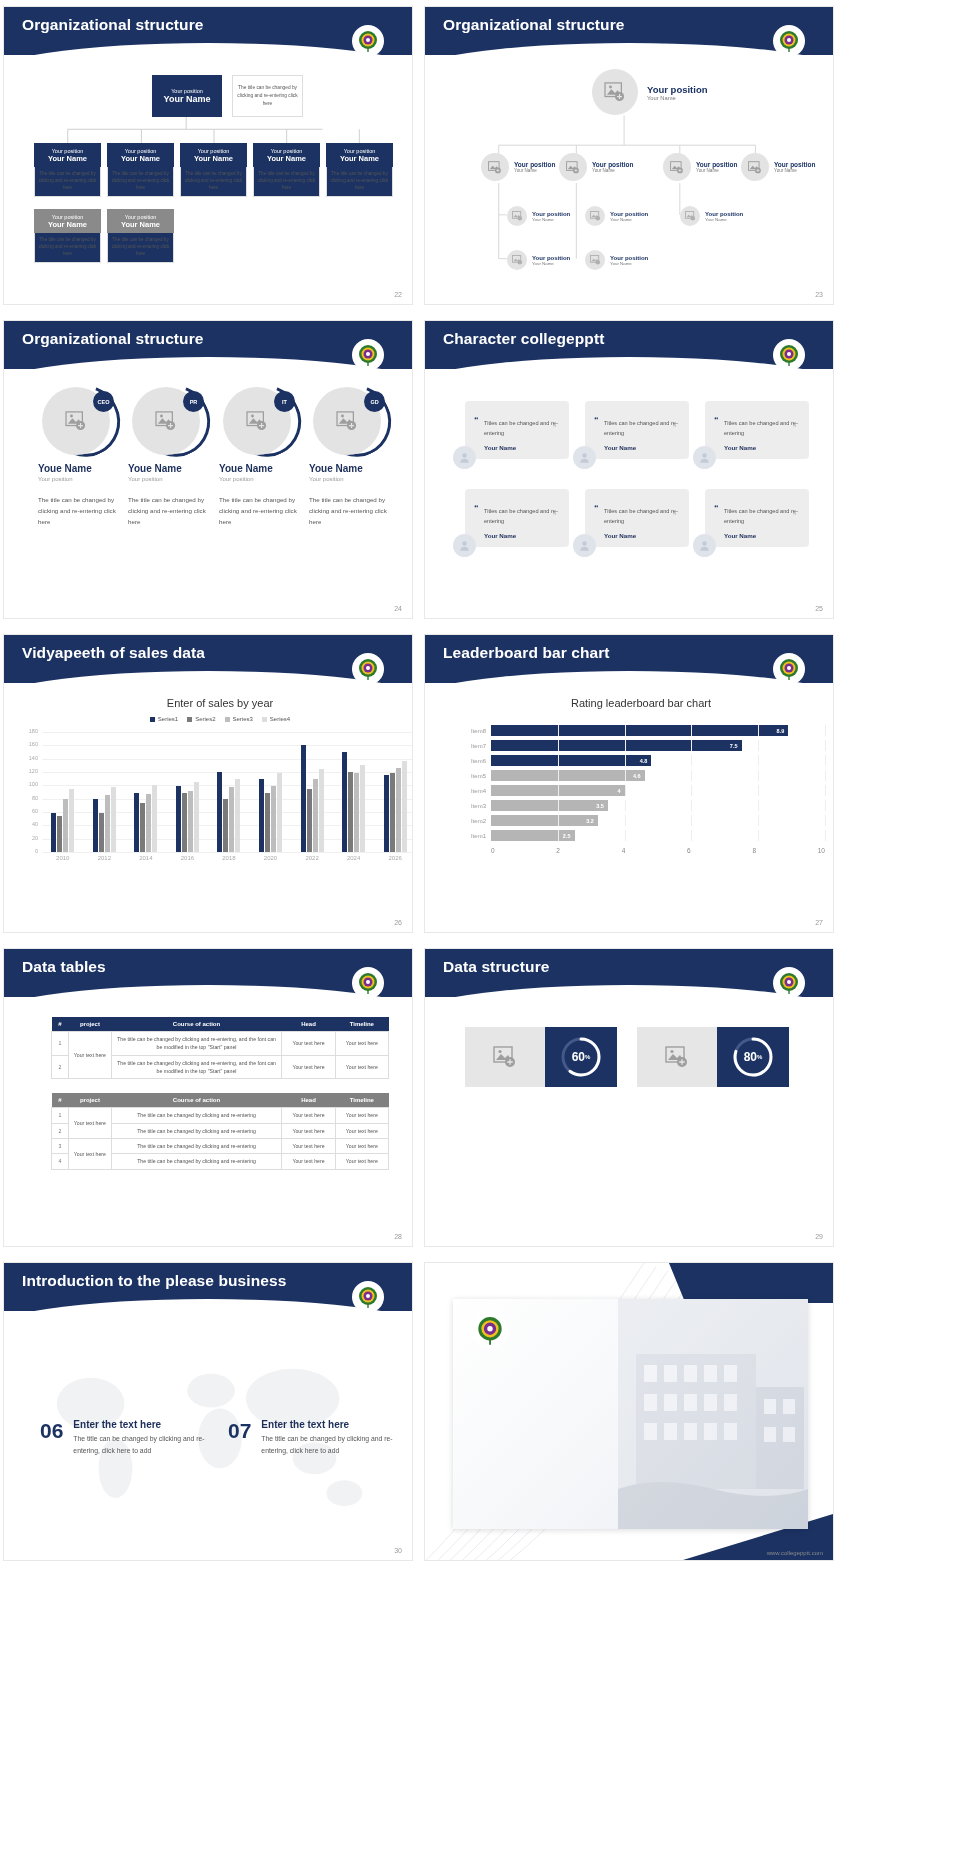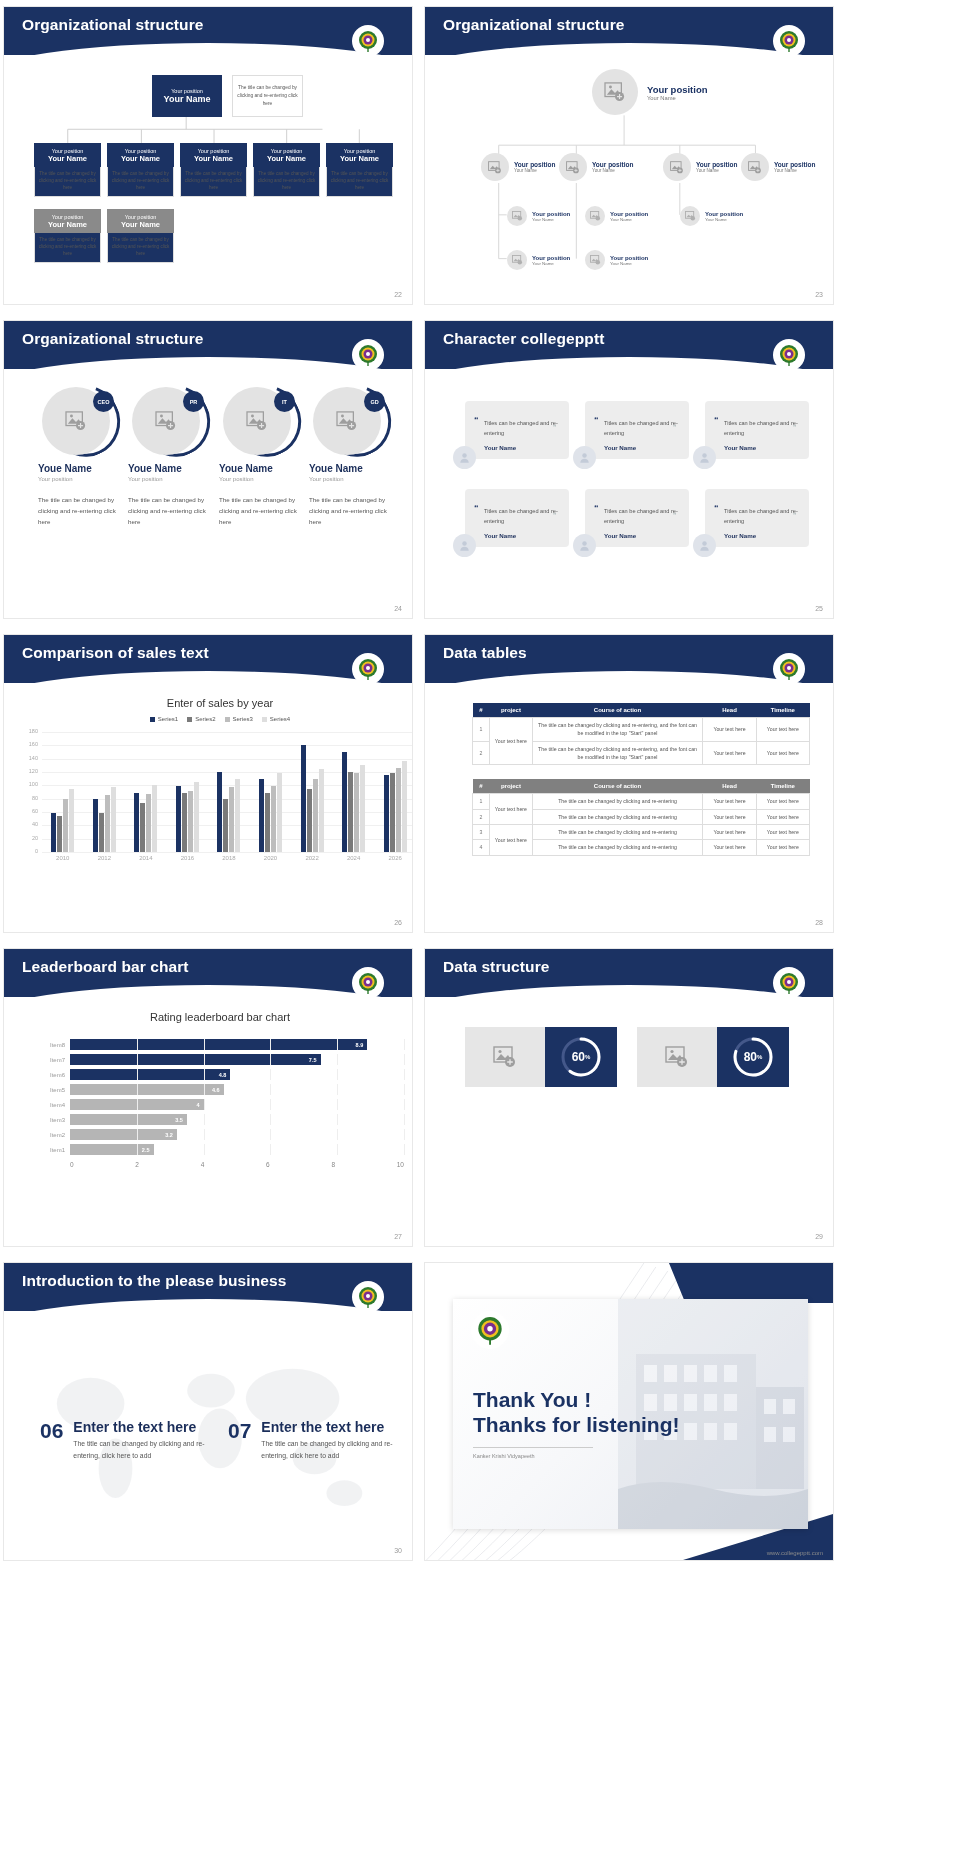--- a/index.html
+++ b/index.html
@@ -146,21 +146,21 @@
             align-items:center; justify-content:center; position:relative; }
   .donut { width:42px; height:42px; border-radius:50%;
            display:flex; align-items:center; justify-content:center;
            color:#fff; font-size:11px; font-weight:bold; }
   .donut span { font-size:6px; }
   .dctitle { font-size:9.5px; font-weight:bold; color:#1b2e5a; }
   .dctext { font-size:6.8px; color:#555; line-height:1.7; margin-top:4px; }
 
   
   .num { font-size:21px; font-weight:bold; color:#1b3263; }
-  .gtitle { font-size:14px; font-weight:bold; color:#1b2e5a; }
+  .gtitle { font-size:10px; font-weight:bold; color:#1b2e5a; }
   .gtext { font-size:6.8px; color:#555; line-height:1.7; margin-top:3px; }
   .worldmap { position:absolute; inset:0; opacity:.13; }
 
   
   .ty-wrap { position:absolute; inset:0; background:#fff; }
   .ty-band { position:absolute; top:0; left:0; width:100%; height:40px; background:#1b3263; }
   .ty-diag { position:absolute; right:0; bottom:0; width:0; height:0;
              border-left:150px solid transparent; border-bottom:46px solid #1b3263; }
   .ty-card { position:absolute; left:28px; top:36px; width:355px; height:230px;
              background:linear-gradient(135deg,#ffffff 0%,#f7f8fa 45%,#e9ecf2 100%);
@@ -607,21 +607,21 @@
         <div class="qtext">Titles can be changed and re-entering</div>
         <span class="qclose">”</span>
         <div class="qname">Your Name</div>
       </div>
     </div>
     <div class="pagenum">25</div>
   </div>
 
   <div class="slide">
     <div class="band"></div>
-    <div class="slide-title">Comparison of sales text</div>
+    <div class="slide-title">Vidyapeeth of sales data</div>
     <div class="logo">
       <svg width="26" height="26" viewBox="0 0 26 26">
           <circle cx="13" cy="12" r="9" fill="#2d7a2d"></circle>
           <circle cx="13" cy="12" r="6.5" fill="#f0c020"></circle>
           <circle cx="13" cy="12" r="4.5" fill="#7b2d8e"></circle>
           <circle cx="13" cy="12" r="2" fill="#fff"></circle>
           <rect x="12.3" y="19" width="1.4" height="5" fill="#2d7a2d"></rect>
         </svg>
     </div>
     <div class="body">
@@ -716,20 +716,136 @@
           <div>2014</div>
           <div>2016</div>
           <div>2018</div>
           <div>2020</div>
           <div>2022</div>
           <div>2024</div>
           <div>2026</div>
         </div>
     </div>
     <div class="pagenum">26</div>
+  </div>
+
+  <div class="slide">
+    <div class="band"></div>
+    <div class="slide-title">Leaderboard bar chart</div>
+    <div class="logo">
+      <svg width="26" height="26" viewBox="0 0 26 26">
+          <circle cx="13" cy="12" r="9" fill="#2d7a2d"></circle>
+          <circle cx="13" cy="12" r="6.5" fill="#f0c020"></circle>
+          <circle cx="13" cy="12" r="4.5" fill="#7b2d8e"></circle>
+          <circle cx="13" cy="12" r="2" fill="#fff"></circle>
+          <rect x="12.3" y="19" width="1.4" height="5" fill="#2d7a2d"></rect>
+        </svg>
+    </div>
+    <div class="body">
+      <div class="chart-title">Rating leaderboard bar chart</div>
+      <div class="lb" id="lb27">
+          <div class="lbrow">
+            <div class="lblabel">Item8</div>
+            <div class="lbtrack">
+              <div class="lbvgrid" style="left: 20%;"></div>
+              <div class="lbvgrid" style="left: 40%;"></div>
+              <div class="lbvgrid" style="left: 60%;"></div>
+              <div class="lbvgrid" style="left: 80%;"></div>
+              <div class="lbvgrid" style="left: 100%;"></div>
+              <div class="lbbar" style="width: 89%; background: rgb(27, 50, 99); color: rgb(255, 255, 255);">8.9</div>
+            </div>
+          </div>
+          <div class="lbrow">
+            <div class="lblabel">Item7</div>
+            <div class="lbtrack">
+              <div class="lbvgrid" style="left: 20%;"></div>
+              <div class="lbvgrid" style="left: 40%;"></div>
+              <div class="lbvgrid" style="left: 60%;"></div>
+              <div class="lbvgrid" style="left: 80%;"></div>
+              <div class="lbvgrid" style="left: 100%;"></div>
+              <div class="lbbar" style="width: 75%; background: rgb(27, 50, 99); color: rgb(255, 255, 255);">7.5</div>
+            </div>
+          </div>
+          <div class="lbrow">
+            <div class="lblabel">Item6</div>
+            <div class="lbtrack">
+              <div class="lbvgrid" style="left: 20%;"></div>
+              <div class="lbvgrid" style="left: 40%;"></div>
+              <div class="lbvgrid" style="left: 60%;"></div>
+              <div class="lbvgrid" style="left: 80%;"></div>
+              <div class="lbvgrid" style="left: 100%;"></div>
+              <div class="lbbar" style="width: 48%; background: rgb(27, 50, 99); color: rgb(255, 255, 255);">4.8</div>
+            </div>
+          </div>
+          <div class="lbrow">
+            <div class="lblabel">Item5</div>
+            <div class="lbtrack">
+              <div class="lbvgrid" style="left: 20%;"></div>
+              <div class="lbvgrid" style="left: 40%;"></div>
+              <div class="lbvgrid" style="left: 60%;"></div>
+              <div class="lbvgrid" style="left: 80%;"></div>
+              <div class="lbvgrid" style="left: 100%;"></div>
+              <div class="lbbar" style="width: 46%; background: rgb(181, 181, 181); color: rgb(255, 255, 255);">4.6</div>
+            </div>
+          </div>
+          <div class="lbrow">
+            <div class="lblabel">Item4</div>
+            <div class="lbtrack">
+              <div class="lbvgrid" style="left: 20%;"></div>
+              <div class="lbvgrid" style="left: 40%;"></div>
+              <div class="lbvgrid" style="left: 60%;"></div>
+              <div class="lbvgrid" style="left: 80%;"></div>
+              <div class="lbvgrid" style="left: 100%;"></div>
+              <div class="lbbar" style="width: 40%; background: rgb(181, 181, 181); color: rgb(255, 255, 255);">4</div>
+            </div>
+          </div>
+          <div class="lbrow">
+            <div class="lblabel">Item3</div>
+            <div class="lbtrack">
+              <div class="lbvgrid" style="left: 20%;"></div>
+              <div class="lbvgrid" style="left: 40%;"></div>
+              <div class="lbvgrid" style="left: 60%;"></div>
+              <div class="lbvgrid" style="left: 80%;"></div>
+              <div class="lbvgrid" style="left: 100%;"></div>
+              <div class="lbbar" style="width: 35%; background: rgb(181, 181, 181); color: rgb(255, 255, 255);">3.5</div>
+            </div>
+          </div>
+          <div class="lbrow">
+            <div class="lblabel">Item2</div>
+            <div class="lbtrack">
+              <div class="lbvgrid" style="left: 20%;"></div>
+              <div class="lbvgrid" style="left: 40%;"></div>
+              <div class="lbvgrid" style="left: 60%;"></div>
+              <div class="lbvgrid" style="left: 80%;"></div>
+              <div class="lbvgrid" style="left: 100%;"></div>
+              <div class="lbbar" style="width: 32%; background: rgb(181, 181, 181); color: rgb(255, 255, 255);">3.2</div>
+            </div>
+          </div>
+          <div class="lbrow">
+            <div class="lblabel">Item1</div>
+            <div class="lbtrack">
+              <div class="lbvgrid" style="left: 20%;"></div>
+              <div class="lbvgrid" style="left: 40%;"></div>
+              <div class="lbvgrid" style="left: 60%;"></div>
+              <div class="lbvgrid" style="left: 80%;"></div>
+              <div class="lbvgrid" style="left: 100%;"></div>
+              <div class="lbbar" style="width: 25%; background: rgb(181, 181, 181); color: rgb(255, 255, 255);">2.5</div>
+            </div>
+          </div>
+        </div>
+      <div class="lbaxis" id="lbaxis27">
+          <div>0</div>
+          <div>2</div>
+          <div>4</div>
+          <div>6</div>
+          <div>8</div>
+          <div>10</div>
+        </div>
+    </div>
+    <div class="pagenum">27</div>
   </div>
 
   <div class="slide">
     <div class="band"></div>
     <div class="slide-title">Data tables</div>
     <div class="logo">
       <svg width="26" height="26" viewBox="0 0 26 26">
           <circle cx="13" cy="12" r="9" fill="#2d7a2d"></circle>
           <circle cx="13" cy="12" r="6.5" fill="#f0c020"></circle>
           <circle cx="13" cy="12" r="4.5" fill="#7b2d8e"></circle>
@@ -803,136 +919,20 @@
             <td>Your text here</td>
           </tr>
         </tbody>
       </table>
     </div>
     <div class="pagenum">28</div>
   </div>
 
   <div class="slide">
     <div class="band"></div>
-    <div class="slide-title">Leaderboard bar chart</div>
-    <div class="logo">
-      <svg width="26" height="26" viewBox="0 0 26 26">
-          <circle cx="13" cy="12" r="9" fill="#2d7a2d"></circle>
-          <circle cx="13" cy="12" r="6.5" fill="#f0c020"></circle>
-          <circle cx="13" cy="12" r="4.5" fill="#7b2d8e"></circle>
-          <circle cx="13" cy="12" r="2" fill="#fff"></circle>
-          <rect x="12.3" y="19" width="1.4" height="5" fill="#2d7a2d"></rect>
-        </svg>
-    </div>
-    <div class="body">
-      <div class="chart-title">Rating leaderboard bar chart</div>
-      <div class="lb" id="lb27">
-          <div class="lbrow">
-            <div class="lblabel">Item8</div>
-            <div class="lbtrack">
-              <div class="lbvgrid" style="left: 20%;"></div>
-              <div class="lbvgrid" style="left: 40%;"></div>
-              <div class="lbvgrid" style="left: 60%;"></div>
-              <div class="lbvgrid" style="left: 80%;"></div>
-              <div class="lbvgrid" style="left: 100%;"></div>
-              <div class="lbbar" style="width: 89%; background: rgb(27, 50, 99); color: rgb(255, 255, 255);">8.9</div>
-            </div>
-          </div>
-          <div class="lbrow">
-            <div class="lblabel">Item7</div>
-            <div class="lbtrack">
-              <div class="lbvgrid" style="left: 20%;"></div>
-              <div class="lbvgrid" style="left: 40%;"></div>
-              <div class="lbvgrid" style="left: 60%;"></div>
-              <div class="lbvgrid" style="left: 80%;"></div>
-              <div class="lbvgrid" style="left: 100%;"></div>
-              <div class="lbbar" style="width: 75%; background: rgb(27, 50, 99); color: rgb(255, 255, 255);">7.5</div>
-            </div>
-          </div>
-          <div class="lbrow">
-            <div class="lblabel">Item6</div>
-            <div class="lbtrack">
-              <div class="lbvgrid" style="left: 20%;"></div>
-              <div class="lbvgrid" style="left: 40%;"></div>
-              <div class="lbvgrid" style="left: 60%;"></div>
-              <div class="lbvgrid" style="left: 80%;"></div>
-              <div class="lbvgrid" style="left: 100%;"></div>
-              <div class="lbbar" style="width: 48%; background: rgb(27, 50, 99); color: rgb(255, 255, 255);">4.8</div>
-            </div>
-          </div>
-          <div class="lbrow">
-            <div class="lblabel">Item5</div>
-            <div class="lbtrack">
-              <div class="lbvgrid" style="left: 20%;"></div>
-              <div class="lbvgrid" style="left: 40%;"></div>
-              <div class="lbvgrid" style="left: 60%;"></div>
-              <div class="lbvgrid" style="left: 80%;"></div>
-              <div class="lbvgrid" style="left: 100%;"></div>
-              <div class="lbbar" style="width: 46%; background: rgb(181, 181, 181); color: rgb(255, 255, 255);">4.6</div>
-            </div>
-          </div>
-          <div class="lbrow">
-            <div class="lblabel">Item4</div>
-            <div class="lbtrack">
-              <div class="lbvgrid" style="left: 20%;"></div>
-              <div class="lbvgrid" style="left: 40%;"></div>
-              <div class="lbvgrid" style="left: 60%;"></div>
-              <div class="lbvgrid" style="left: 80%;"></div>
-              <div class="lbvgrid" style="left: 100%;"></div>
-              <div class="lbbar" style="width: 40%; background: rgb(181, 181, 181); color: rgb(255, 255, 255);">4</div>
-            </div>
-          </div>
-          <div class="lbrow">
-            <div class="lblabel">Item3</div>
-            <div class="lbtrack">
-              <div class="lbvgrid" style="left: 20%;"></div>
-              <div class="lbvgrid" style="left: 40%;"></div>
-              <div class="lbvgrid" style="left: 60%;"></div>
-              <div class="lbvgrid" style="left: 80%;"></div>
-              <div class="lbvgrid" style="left: 100%;"></div>
-              <div class="lbbar" style="width: 35%; background: rgb(181, 181, 181); color: rgb(255, 255, 255);">3.5</div>
-            </div>
-          </div>
-          <div class="lbrow">
-            <div class="lblabel">Item2</div>
-            <div class="lbtrack">
-              <div class="lbvgrid" style="left: 20%;"></div>
-              <div class="lbvgrid" style="left: 40%;"></div>
-              <div class="lbvgrid" style="left: 60%;"></div>
-              <div class="lbvgrid" style="left: 80%;"></div>
-              <div class="lbvgrid" style="left: 100%;"></div>
-              <div class="lbbar" style="width: 32%; background: rgb(181, 181, 181); color: rgb(255, 255, 255);">3.2</div>
-            </div>
-          </div>
-          <div class="lbrow">
-            <div class="lblabel">Item1</div>
-            <div class="lbtrack">
-              <div class="lbvgrid" style="left: 20%;"></div>
-              <div class="lbvgrid" style="left: 40%;"></div>
-              <div class="lbvgrid" style="left: 60%;"></div>
-              <div class="lbvgrid" style="left: 80%;"></div>
-              <div class="lbvgrid" style="left: 100%;"></div>
-              <div class="lbbar" style="width: 25%; background: rgb(181, 181, 181); color: rgb(255, 255, 255);">2.5</div>
-            </div>
-          </div>
-        </div>
-      <div class="lbaxis" id="lbaxis27">
-          <div>0</div>
-          <div>2</div>
-          <div>4</div>
-          <div>6</div>
-          <div>8</div>
-          <div>10</div>
-        </div>
-    </div>
-    <div class="pagenum">27</div>
-  </div>
-
-  <div class="slide">
-    <div class="band"></div>
     <div class="slide-title">Data structure</div>
     <div class="logo">
       <svg width="26" height="26" viewBox="0 0 26 26">
           <circle cx="13" cy="12" r="9" fill="#2d7a2d"></circle>
           <circle cx="13" cy="12" r="6.5" fill="#f0c020"></circle>
           <circle cx="13" cy="12" r="4.5" fill="#7b2d8e"></circle>
           <circle cx="13" cy="12" r="2" fill="#fff"></circle>
           <rect x="12.3" y="19" width="1.4" height="5" fill="#2d7a2d"></rect>
         </svg>
     </div>
@@ -1081,23 +1081,18 @@
         </svg>
         <div style="position:absolute;left:18px;top:12px;width:38px;height:38px;border-radius:50%;background:#fff;display:flex;align-items:center;justify-content:center">
           <svg width="32" height="32" viewBox="0 0 26 26">
               <circle cx="13" cy="12" r="9.5" fill="#2d7a2d"></circle>
               <circle cx="13" cy="12" r="7" fill="#f0c020"></circle>
               <circle cx="13" cy="12" r="5" fill="#7b2d8e"></circle>
               <circle cx="13" cy="12" r="2.2" fill="#fff"></circle>
               <rect x="12.3" y="20" width="1.5" height="5" fill="#2d7a2d"></rect>
             </svg>
         </div>
-        <div style="position:absolute;left:20px;top:88px">
-          <div class="ty-title">Thank You !</div>
-          <div class="ty-title">Thanks for listening!</div>
-          <div class="ty-sub">Kanker Krishi Vidyapeeth</div>
-        </div>
       </div>
       <div class="url">www.collegepptt.com</div>
     </div>
   </div>
 
 </div>
 
 </body></html>

